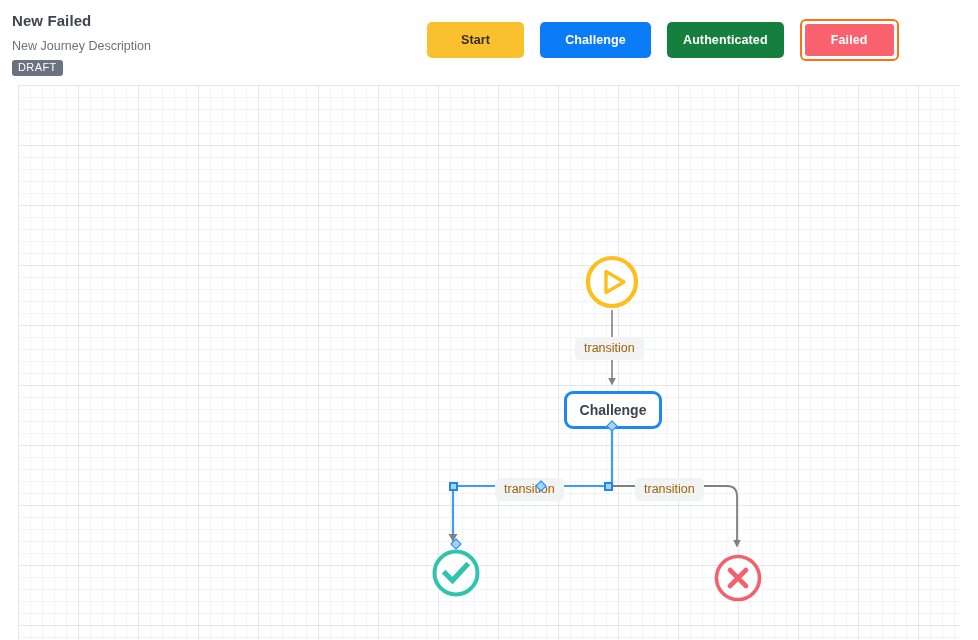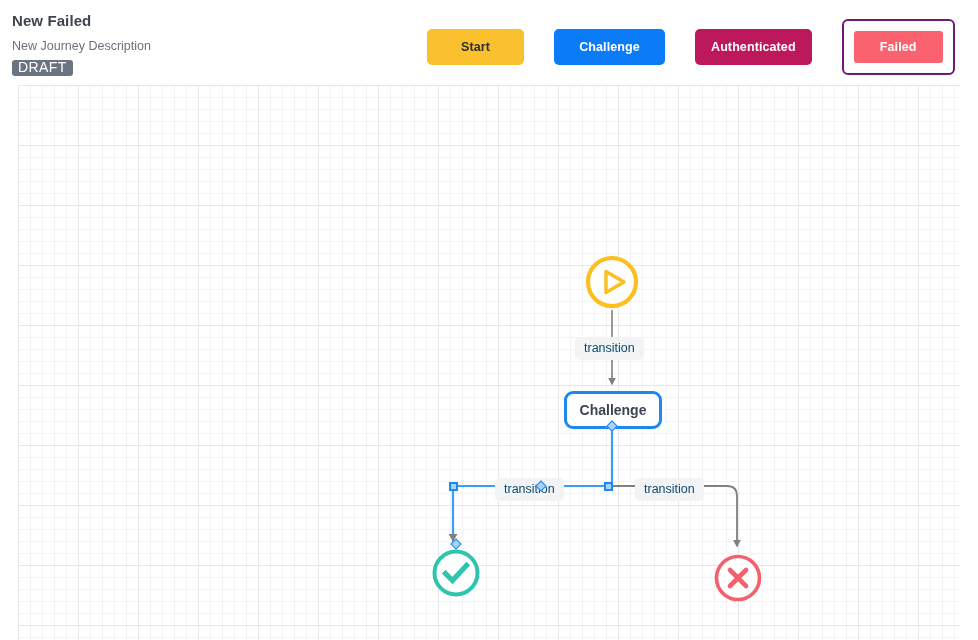--- a/index.html
+++ b/index.html
@@ -42,61 +42,61 @@
     font-size: 12.5px;
     color: #6b727c;
     line-height: 17px;
     margin-top: 8px;
   }
   #status-badge {
     display: inline-block;
     margin-top: 5px;
     background: #6b7380;
     color: #ffffff;
-    font-size: 14px;
+    font-size: 11px;
     letter-spacing: 0.4px;
     padding: 2px 6px 3px 6px;
     border-radius: 3px;
     line-height: 11px;
   }
 
   
   #state-buttons {
     position: absolute;
     left: 427px;
     top: 19px;
     display: flex;
     align-items: center;
-    gap: 30px;
+    gap: 16px;
   }
   .state-btn {
     border: none;
     border-radius: 5px;
     font-family: "Liberation Sans", sans-serif;
     font-size: 12.5px;
     font-weight: bold;
     height: 36px;
     padding: 0 16px;
     cursor: pointer;
     box-sizing: border-box;
     white-space: nowrap;
     letter-spacing: 0.1px;
   }
   .state-btn.start       { background: #fbc02d; color: #2f2f2f; min-width: 97px; }
   .state-btn.challenge   { background: #0b7bf7; color: #ffffff; min-width: 111px; }
-  .state-btn.authenticated { background: #be185d; color: #ffffff; min-width: 113px; }
+  .state-btn.authenticated { background: #15803d; color: #ffffff; min-width: 113px; }
   .state-btn.failed {
     background: #f9626e;
     color: #ffffff;
     min-width: 89px;
   }
   .btn-focus-ring {
-    border: 2px solid #701a75;
+    border: 2px solid #f97316;
     border-radius: 6px;
-    padding: 10px;
+    padding: 3px;
     background: #ffffff;
     display: inline-block;
     line-height: 0;
   }
   .btn-focus-ring .state-btn { border-radius: 3px; height: 32px; }
 
   
   #canvas-wrap {
     position: absolute;
     left: 0;
@@ -157,21 +157,21 @@
   }
   #node-failed {
     left: 713px; top: 469px;
     width: 50px; height: 50px;
   }
 
   
   .edge-label {
     position: absolute;
     background: #f2f3f5;
-    color: #0c4a6e;
+    color: #a16207;
     font-size: 12.5px;
     padding: 4px 9px 5px 9px;
     border-radius: 5px;
     line-height: 14px;
     white-space: nowrap;
     box-sizing: border-box;
   }
   #label-t1 { left: 575px; top: 253px; }
   #label-t2 { left: 495px; top: 394px; }
   #label-t3 { left: 635px; top: 394px; }

